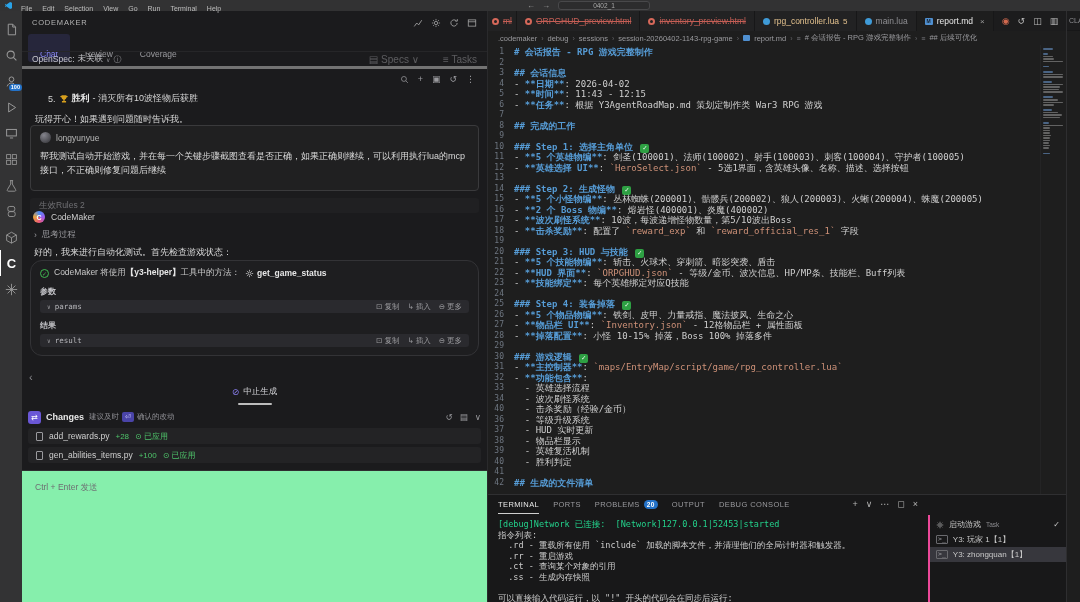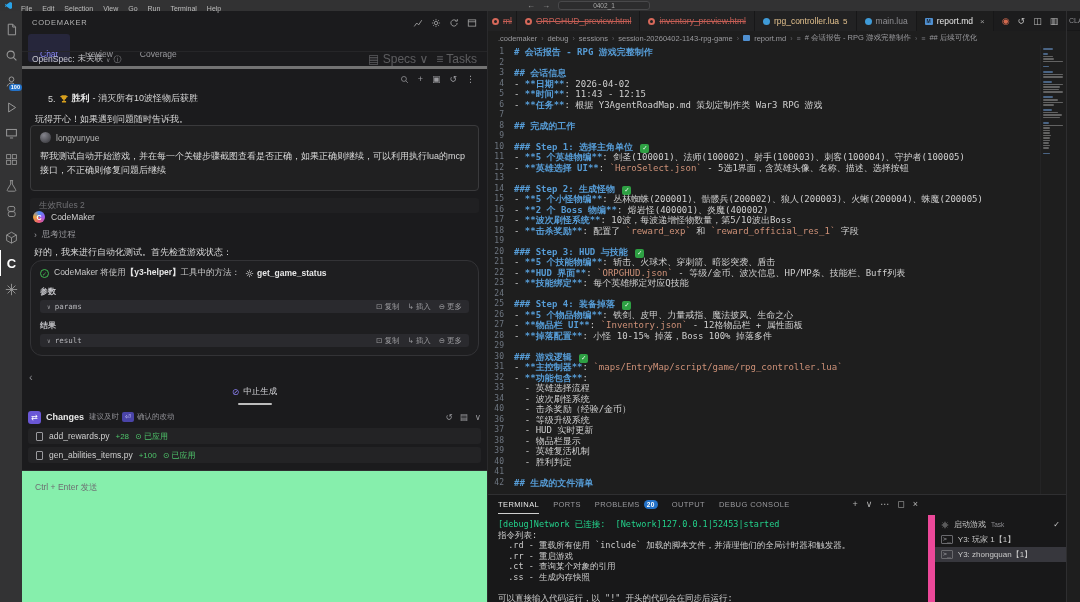--- a/index.html
+++ b/index.html
@@ -25,21 +25,21 @@
 
 .sidebar{position:absolute;top:11px;left:22px;width:466px;bottom:0;background:#1b1b1d;z-index:10;overflow:hidden;border-right:1px solid #2a2a2c}
 .cm-header{position:absolute;top:0;left:0;right:0;height:23px;display:flex;align-items:center;padding:0 10px}
 .cm-title{font-size:7.5px;letter-spacing:.8px;color:#b5b5b5}
 .cm-header-icons{margin-left:auto;display:flex;gap:8px;color:#ababab;align-items:center}
 .cm-tabs{position:absolute;top:23px;left:0;right:0;height:17px;display:flex;padding-left:6px;gap:3px}
 .cm-tab{padding:14px 12px;font-size:8.5px;color:#9c9ca0;border-radius:3px;line-height:12px}
 .cm-tab.active{background:#26263b;color:#8585f0}
 .openspec{position:absolute;top:40px;left:0;right:0;height:18px;display:flex;align-items:center;padding:0 10px;font-size:8.5px;color:#c5c5c9;border-top:1px solid #262628;border-bottom:3px solid #737373;gap:3px}
 .openspec .dim-caret{color:#8a8a8e;font-size:6px}
-.openspec-right{margin-left:auto;display:flex;gap:8px;opacity:.38;font-size:12px;align-items:center}
+.openspec-right{margin-left:auto;display:flex;gap:24px;opacity:.38;font-size:10px;align-items:center}
 .chat-toolbar{position:absolute;right:12px;top:63px;display:flex;gap:9px;color:#9a9a9e;font-size:9px;align-items:center}
 .victory{position:absolute;left:26px;top:81px;font-size:9px;color:#d6d6d6;display:flex;align-items:center;gap:3px}
 .victory b{color:#e8e8e8}
 .closing{position:absolute;left:13px;top:102px;font-size:9px;color:#d6d6d6}
 .user-card{position:absolute;left:8px;right:8px;top:114px;height:66px;background:#202021;border:1px solid #3a3a3c;border-radius:4px;padding:6px 9px}
 .user-head{display:flex;align-items:center;gap:5px}
 .avatar{width:11px;height:11px;border-radius:50%;background:radial-gradient(circle at 35% 30%,#85858d,#2f2f33)}
 .user-name{font-size:8.5px;color:#b9b9b9}
 .user-msg{margin-top:6px;font-size:9px;color:#d8d8d8;line-height:14px}
 .rules-box{position:absolute;left:8px;right:8px;top:187px;height:15px;color:#6f6f73;font-size:8.5px;padding:2px 9px;background:#202022;border-radius:3px}
@@ -109,21 +109,21 @@
 
 .panel{position:absolute;left:0;right:0;bottom:0;height:108px;background:#181819;border-top:1px solid #2f2f31}
 .panel-tabs{display:flex;align-items:center;height:19px;padding-left:10px;gap:14px;font-size:7.5px;letter-spacing:.4px;color:#9a9a9e}
 .ptab{display:inline-flex;gap:4px;align-items:center;height:19px;border-bottom:1px solid transparent}
 .ptab.active{color:#e8e8e8;border-bottom-color:#cfcfcf}
 .pbadge{background:#2472c8;color:#fff;border-radius:7px;font-size:6.5px;padding:0 3px;line-height:9px;font-weight:bold}
 .panel-actions{position:absolute;right:148px;top:4px;display:flex;gap:8px;color:#b5b5b5;font-size:9px;align-items:center}
 .term{position:absolute;left:10px;top:24px;right:142px;bottom:0;font-family:"DejaVu Sans Mono",monospace;font-size:8.5px;line-height:10.6px;color:#cccccc;overflow:hidden}
 .term div{white-space:pre}
 .t-g{color:#23d18b}
-.task-list{position:absolute;top:20px;right:0;width:138px;bottom:0;border-left:7px solid #ec4899;font-size:8px;color:#c9c9c9;padding-top:2px}
+.task-list{position:absolute;top:20px;right:0;width:138px;bottom:0;border-left:2px solid #ec4899;font-size:8px;color:#c9c9c9;padding-top:2px}
 .task-row{display:flex;align-items:center;gap:5px;height:15px;padding:0 6px;white-space:nowrap;overflow:hidden}
 .task-row.selected{background:#37373d}
 .task-meta{color:#8a8a8e;font-size:6.5px}
 .task-check{margin-left:auto;color:#c9c9c9;font-size:8px}
 .term-glyph{font-family:"DejaVu Sans Mono",monospace;font-size:6.5px;color:#a5a5a9;border:1px solid #6a6a6e;border-radius:1px;padding:0 1px;line-height:7px}
 
 
 .sliver{position:absolute;top:11px;left:1066px;width:14px;bottom:0;background:#1e1e1e;border-left:1px solid #2e2e30;z-index:15}
 .sliver-tab{height:20px;background:#1c1c1d;color:#8f8f93;font-size:7px;display:flex;align-items:center;padding-left:2px;overflow:hidden;border-bottom:1px solid #171718}
 </style>

